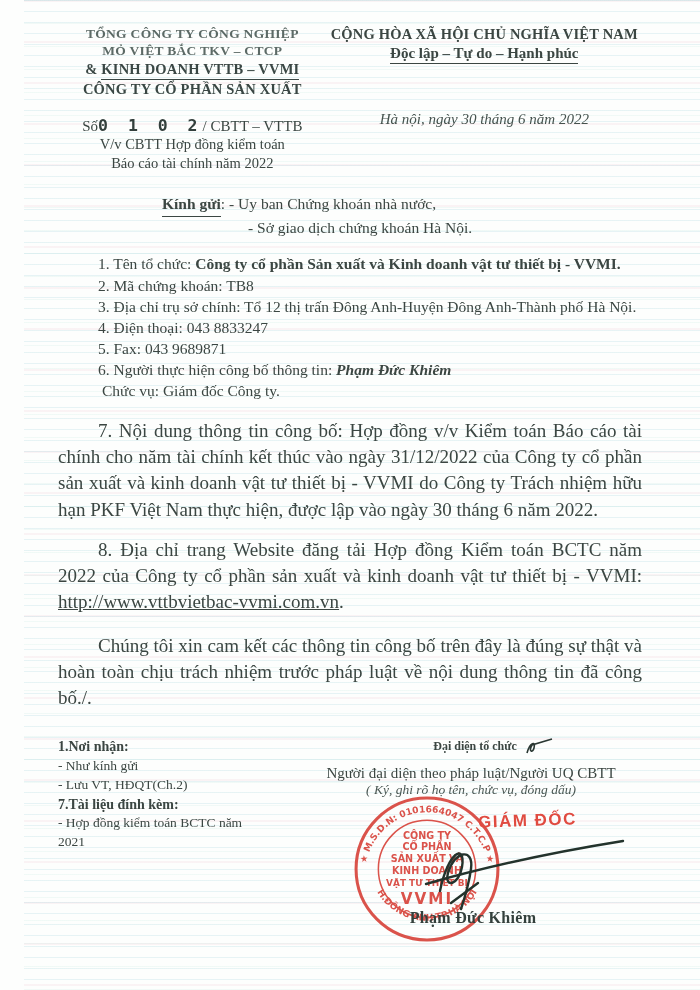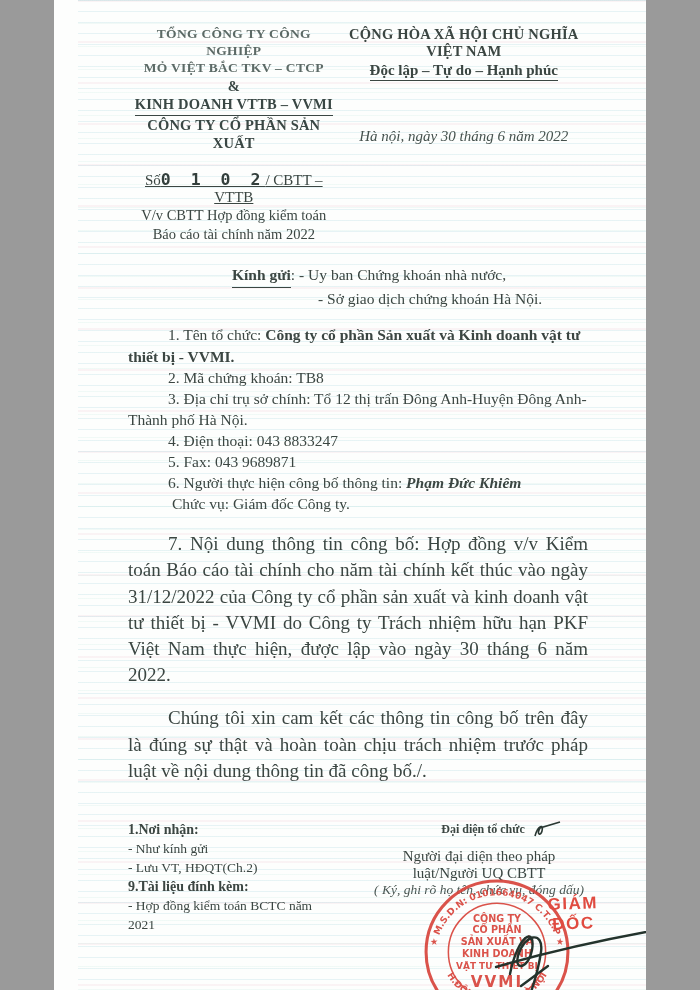--- a/index.html
+++ b/index.html
@@ -1,62 +1,61 @@
 <!DOCTYPE html>
 <html><head>
 <meta charset="utf-8">
 <style>
   * { margin:0; padding:0; box-sizing:border-box; }
   html,body { background:#9a9a9a; }
   .page {
     position:relative;
-    width:592px; height:990px;
+    width:700px; height:990px;
     margin:0 auto;
     background-color:#fdfefd;
     background-image:
       repeating-linear-gradient(180deg, rgba(140,200,212,0.20) 0 1px, rgba(255,255,255,0) 1px 11px),
       repeating-linear-gradient(180deg, rgba(150,215,200,0.12) 0 1px, rgba(255,255,255,0) 1px 23px),
       repeating-linear-gradient(180deg, rgba(235,185,200,0.16) 0 2px, rgba(255,255,255,0) 2px 41px);
     font-family:"Liberation Serif", serif;
     color:#3b4642;
     overflow:hidden;
-    padding-left:16px;
   }
   .page::before{ content:""; position:absolute; left:0; top:0; width:24px; height:100%; background:#fdfefd; }
   .inner { position:relative; padding:26px 58px 0 58px; }
 
   
   .hdr { display:flex; }
   .hdr-left { width:46%; text-align:center; }
   .hdr-right { width:54%; text-align:center; }
   .hl-light { font-size:13.5px; font-weight:bold; color:#5c6a66; letter-spacing:.3px; line-height:1.25; }
   .hl-dark  { font-size:14.5px; font-weight:bold; color:#3a4744; letter-spacing:.2px; line-height:1.28; }
   .u { display:inline-block; border-bottom:1.5px solid currentColor; padding-bottom:1px; }
-  .so-line { margin-top:17px; font-size:15px;text-decoration:underline; }
+  .so-line { margin-top:17px; font-size:15px; }
   .so-num { font-family:"DejaVu Sans Mono", monospace; font-size:16.5px; letter-spacing:5px; font-weight:bold; color:#333f3c; }
   .subject { font-size:14.5px; line-height:1.3; }
   .hr-top { font-size:14.5px; font-weight:bold; letter-spacing:.2px; }
   .hr-motto { font-size:15px; font-weight:bold; margin-top:2px; }
   .dateline { margin-top:47px; font-style:italic; font-size:15px; color:#45524e; }
 
   
   .recips { margin-top:20px; margin-left:104px; font-size:15.5px; line-height:1.45; }
   .recips .lbl { font-weight:bold; }
   .recips .line2 { padding-left:86px; }
 
   
   .items { margin-top:14px; font-size:15.5px; line-height:1.36; }
   .item { text-indent:40px; }
   .item b { font-weight:bold; }
   .sub-line { padding-left:44px; }
   .para { margin-top:17px; font-size:19px; line-height:1.38; text-align:justify; text-indent:40px; }
   .url { text-decoration:underline; }
 
   
-  .footer { display:flex; margin-top:36px; }
+  .footer { display:flex; margin-top:26px; }
   .f-left { width:242px; font-size:13.5px; line-height:1.4; }
   .f-left .fh { font-weight:bold; font-size:14px; }
   .f-right { position:relative; flex:1; text-align:center; height:230px; }
   .rep-title { font-weight:bold; font-size:12px; padding-left:46px; }
   .rep-line { font-size:15px; margin-top:8px; }
   .rep-note { font-style:italic; font-size:13.5px; color:#4a5753; }
   .sig-mark { display:inline-block; vertical-align:middle; margin-left:4px; }
 
   .stamp { position:absolute; left:51px; top:56px; width:152px; height:152px; opacity:.92; }
   .director { position:absolute; left:178px; top:74px; color:#e04b40; font-weight:bold; font-size:17px; letter-spacing:1.5px; transform:rotate(-2deg); font-family:"Liberation Sans", sans-serif; }
@@ -98,29 +97,30 @@
       <div class="item">2. Mã chứng khoán: TB8</div>
       <div class="item">3. Địa chỉ trụ sở chính: Tổ 12 thị trấn Đông Anh-Huyện Đông Anh-Thành phố Hà Nội.</div>
       <div class="item">4. Điện thoại: 043 8833247</div>
       <div class="item">5. Fax: 043 9689871</div>
       <div class="item"><span>6. Người thực hiện công bố thông tin: </span><b><i>Phạm Đức Khiêm</i></b></div>
       <div class="sub-line">Chức vụ: Giám đốc Công ty.</div>
     </div>
 
     <div class="para">7. Nội dung thông tin công bố: Hợp đồng v/v Kiểm toán Báo cáo tài chính cho năm tài chính kết thúc vào ngày 31/12/2022 của Công ty cổ phần sản xuất và kinh doanh vật tư thiết bị - VVMI do Công ty Trách nhiệm hữu hạn PKF Việt Nam thực hiện, được lập vào ngày 30 tháng 6 năm 2022.</div>
 
+    <div class="para" style="margin-top:14px"><span>8. Địa chỉ trang Website đăng tải Hợp đồng Kiểm toán BCTC năm 2022 của Công ty cổ phần sản xuất và kinh doanh vật tư thiết bị - VVMI: </span><span class="url">http://www.vttbvietbac-vvmi.com.vn</span><span>.</span></div>
 
     <div class="para">Chúng tôi xin cam kết các thông tin công bố trên đây là đúng sự thật và hoàn toàn chịu trách nhiệm trước pháp luật về nội dung thông tin đã công bố./.</div>
 
     <div class="footer">
       <div class="f-left">
         <div class="fh">1.Nơi nhận:</div>
         <div>- Như kính gửi</div>
         <div>- Lưu VT, HĐQT(Ch.2)</div>
-        <div class="fh">9.Tài liệu đính kèm:</div>
+        <div class="fh">7.Tài liệu đính kèm:</div>
         <div>- Hợp đồng kiểm toán BCTC năm</div>
         <div>2021</div>
       </div>
 
       <div class="f-right">
         <div class="rep-title"><span>Đại diện tổ chức</span><svg class="sig-mark" width="34" height="20" viewBox="0 0 34 20">
               <path d="M6 16 C 9 5, 15 4, 13 11 C 12 16, 7 15, 11 8 L 31 2" fill="none" stroke="#2a3833" stroke-width="1.6"></path>
             </svg></div>
         <div class="rep-line">Người đại diện theo pháp luật/Người UQ CBTT</div>
         <div class="rep-note">( Ký, ghi rõ họ tên, chức vụ, đóng dấu)</div>

